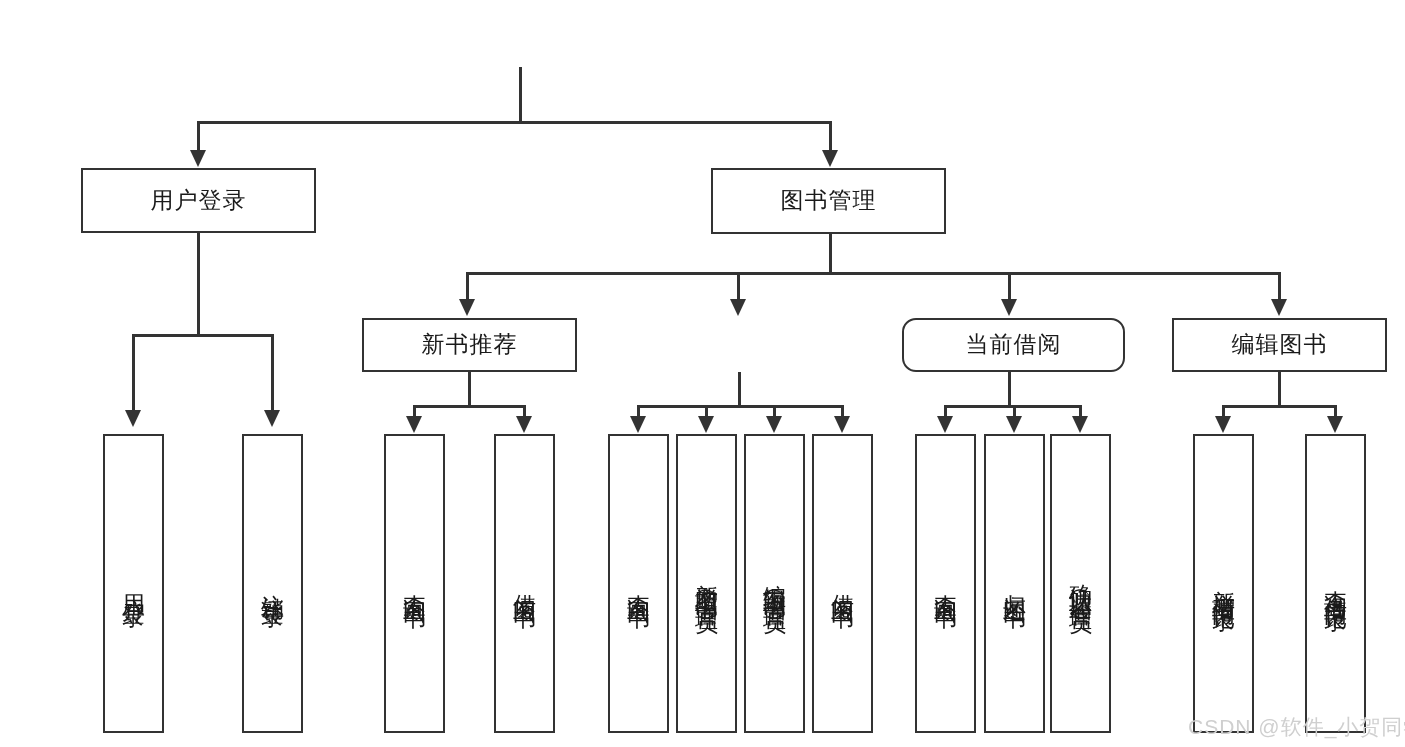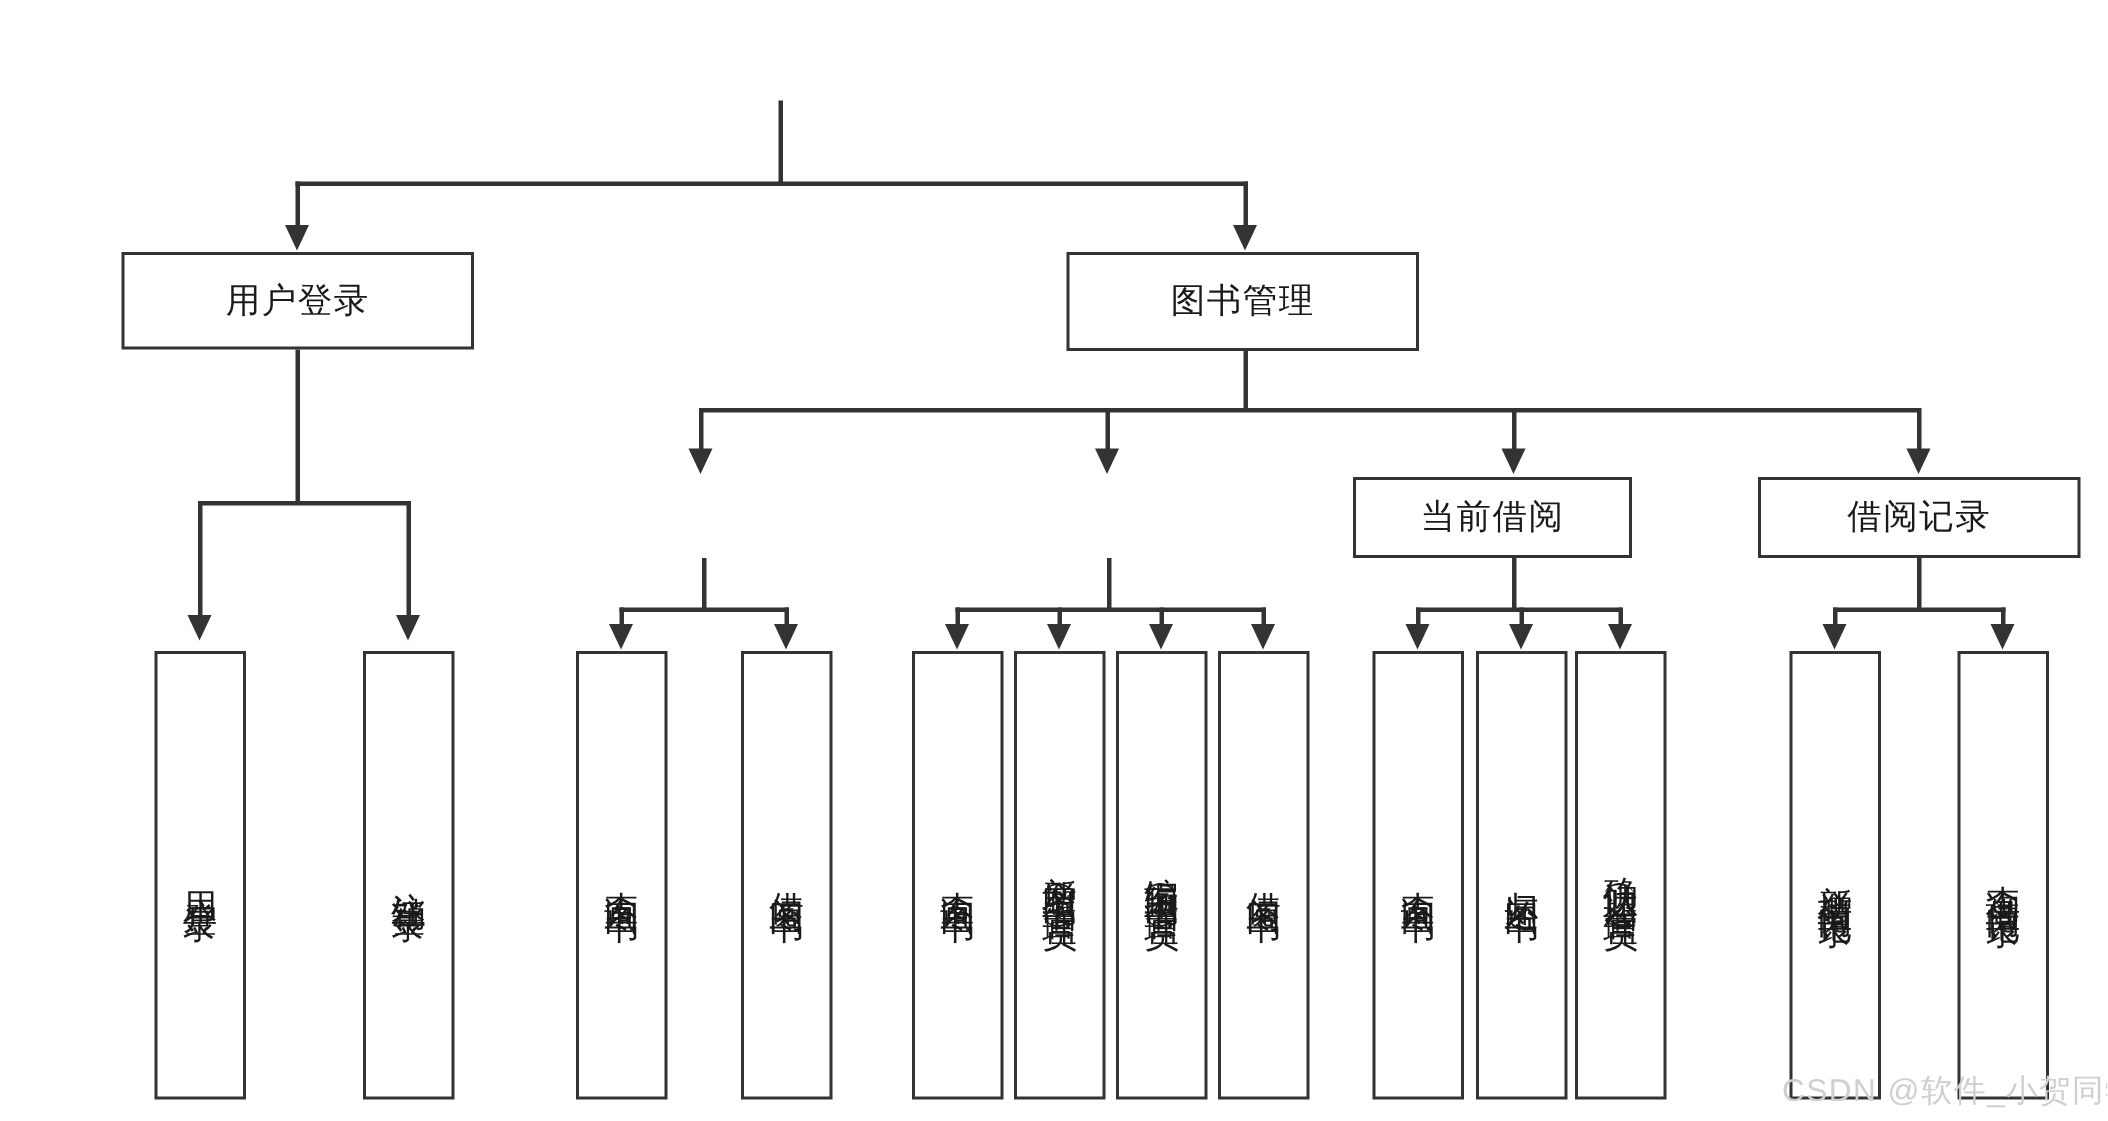--- a/index.html
+++ b/index.html
@@ -109,25 +109,28 @@
 
   <div class="conn v" style="left:466px; top:272px; width:2.5px; height:28px;"></div>
   <div class="arrow" style="left:459px; top:299px;"></div>
   <div class="conn v" style="left:737px; top:272px; width:2.5px; height:28px;"></div>
   <div class="arrow" style="left:730px; top:299px;"></div>
   <div class="conn v" style="left:1008px; top:272px; width:2.5px; height:28px;"></div>
   <div class="arrow" style="left:1001px; top:299px;"></div>
   <div class="conn v" style="left:1278px; top:272px; width:2.5px; height:28px;"></div>
   <div class="arrow" style="left:1271px; top:299px;"></div>
 
-  <div class="node horiz" style="left:902px; top:318px; width:186px; height:54px;">
+  <div class="node horiz" style="left:362px; top:318px; width:215px; height:54px;">
+    <span>新书推荐</span>
+  </div>
+  <div class="node horiz" style="left:902px; top:318px; width:223px; height:54px;border-radius:14px;">
     <span>当前借阅</span>
   </div>
   <div class="node horiz" style="left:1172px; top:318px; width:215px; height:54px;">
-    <span>借阅记录</span>
+    <span>编辑图书</span>
   </div>
 
   <div class="conn v" style="left:468px; top:372px; width:2.5px; height:34px;"></div>
   <div class="conn h" style="left:413px; top:405px; width:113px; height:2.5px;"></div>
   <div class="conn v" style="left:413px; top:405px; width:2.5px; height:13px;"></div>
   <div class="arrow" style="left:406px; top:416px;"></div>
   <div class="conn v" style="left:523px; top:405px; width:2.5px; height:13px;"></div>
   <div class="arrow" style="left:516px; top:416px;"></div>
 
   <div class="node vert" style="left:384px; top:434px; width:61px; height:299px;">

